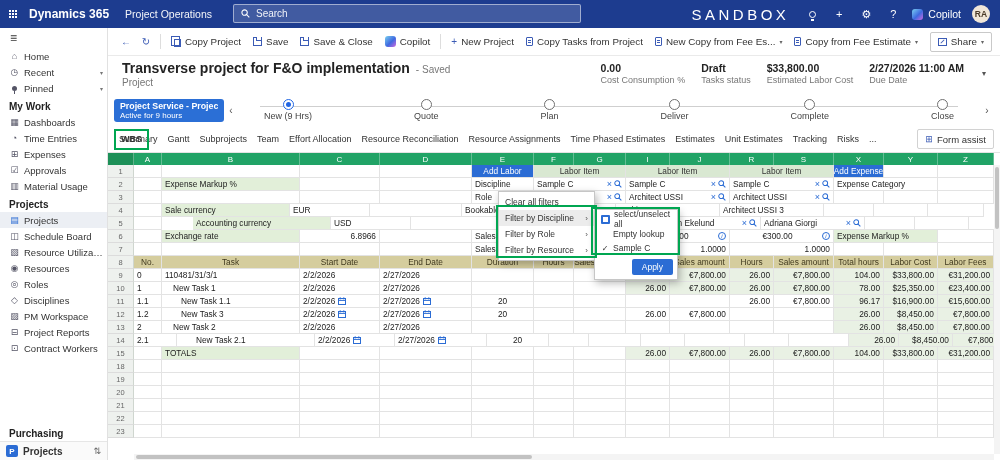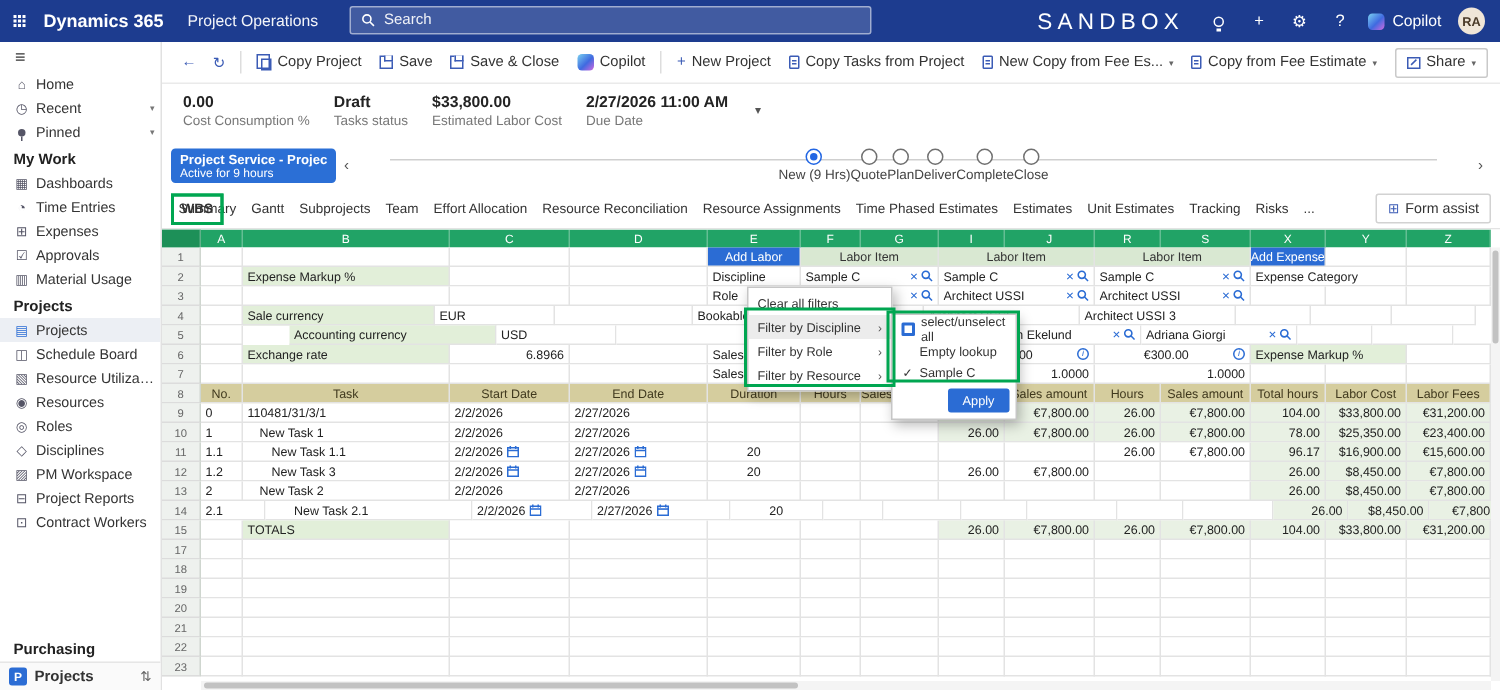--- a/index.html
+++ b/index.html
@@ -68,21 +68,21 @@
 #hd-right{display:flex;align-items:center;gap:16px;padding-top:2px}
 .stat-v{font-size:10.5px;font-weight:bold;color:#232323;white-space:nowrap}
 .stat-l{font-size:9px;color:#777;white-space:nowrap;margin-top:1px}
 .hd-ch{font-size:8px;color:#555;margin-left:2px;cursor:pointer}
 
 #bpf{height:32px;display:flex;align-items:center;padding:0 6px;flex:none}
 .bpf-tag{width:110px;flex:none;background:#2b6fd6;color:#fff;border-radius:3px;padding:2px 6px;cursor:pointer}
 .bpf-tag-t{font-size:8.8px;font-weight:bold;white-space:nowrap;overflow:hidden}
 .bpf-tag-s{font-size:8px;white-space:nowrap;overflow:hidden}
 .bpf-arr{width:14px;text-align:center;color:#555;font-size:10px;background:none;border:none;cursor:pointer;flex:none}
-#bpf-stages{flex:1;position:relative;display:flex;justify-content:center;padding:0 26px;align-items:flex-start;height:26px;margin-top:4px}
+#bpf-stages{flex:1;position:relative;display:flex;justify-content:space-between;padding:0 26px;align-items:flex-start;height:26px;margin-top:4px}
 .bpf-line{position:absolute;left:22px;right:22px;top:7px;height:1px;background:#cfcfcf}
 .stage{position:relative;display:flex;flex-direction:column;align-items:center;z-index:1;cursor:pointer}
 .stage-c{width:11px;height:11px;border-radius:50%;background:#fff;border:1.5px solid #707070;display:flex;align-items:center;justify-content:center}
 .stage.active .stage-c{border-color:#2266e3}
 .stage-dot{width:5px;height:5px;border-radius:50%;background:#2266e3;display:none}
 .stage.active .stage-dot{display:block}
 .stage-l{font-size:9px;color:#444;margin-top:1px;white-space:nowrap}
 
 #tabs{height:27px;display:flex;align-items:center;padding:0 6px;border-bottom:1px solid #e3e3e3;flex:none}
 .tab{padding:0 5px;font-size:9px;color:#333;height:21px;display:flex;align-items:center;white-space:nowrap;background:none;border:none;cursor:pointer;flex:none}
@@ -320,20 +320,27 @@
           <button class="cb-item"></button>
         </div>
       <button class="cb-share">
         <span class="ci i-share"></span>
         <span>Share</span>
         <span class="cb-ch">▾</span>
       </button>
     </div>
 
     <div id="rec-header">
+      <div>
+        <div class="hd-title-row">
+          <span class="hd-title">Transverse project for F&amp;O implementation</span>
+          <span class="hd-saved">- Saved</span>
+        </div>
+        <div class="hd-entity">Project</div>
+      </div>
       <div id="hd-right">
         <div class="stat">
             <div class="stat-v">0.00</div>
             <div class="stat-l">Cost Consumption %</div>
           </div>
           <div class="stat">
             <div class="stat-v">Draft</div>
             <div class="stat-l">Tasks status</div>
           </div>
           <div class="stat">
@@ -796,37 +803,20 @@
             <div class="cell" style="width: 52px;"></div>
             <div class="cell k-numg" style="width: 44px;">26.00</div>
             <div class="cell k-numg" style="width: 60px;">€7,800.00</div>
             <div class="cell k-numg" style="width: 44px;">26.00</div>
             <div class="cell k-numg" style="width: 60px;">€7,800.00</div>
             <div class="cell k-numg" style="width: 50px;">104.00</div>
             <div class="cell k-numg" style="width: 54px;">$33,800.00</div>
             <div class="cell k-numg" style="width: 56px;">€31,200.00</div>
           </div>
           <div class="srow">
-            <div class="rn">17</div>
-            <div class="cell" style="width: 28px;"></div>
-            <div class="cell" style="width: 138px;"></div>
-            <div class="cell" style="width: 80px;"></div>
-            <div class="cell" style="width: 92px;"></div>
-            <div class="cell" style="width: 62px;"></div>
-            <div class="cell" style="width: 40px;"></div>
-            <div class="cell" style="width: 52px;"></div>
-            <div class="cell" style="width: 44px;"></div>
-            <div class="cell" style="width: 60px;"></div>
-            <div class="cell" style="width: 44px;"></div>
-            <div class="cell" style="width: 60px;"></div>
-            <div class="cell" style="width: 50px;"></div>
-            <div class="cell" style="width: 54px;"></div>
-            <div class="cell" style="width: 56px;"></div>
-          </div>
-          <div class="srow">
             <div class="rn">18</div>
             <div class="cell" style="width: 28px;"></div>
             <div class="cell" style="width: 138px;"></div>
             <div class="cell" style="width: 80px;"></div>
             <div class="cell" style="width: 92px;"></div>
             <div class="cell" style="width: 62px;"></div>
             <div class="cell" style="width: 40px;"></div>
             <div class="cell" style="width: 52px;"></div>
             <div class="cell" style="width: 44px;"></div>
             <div class="cell" style="width: 60px;"></div>

